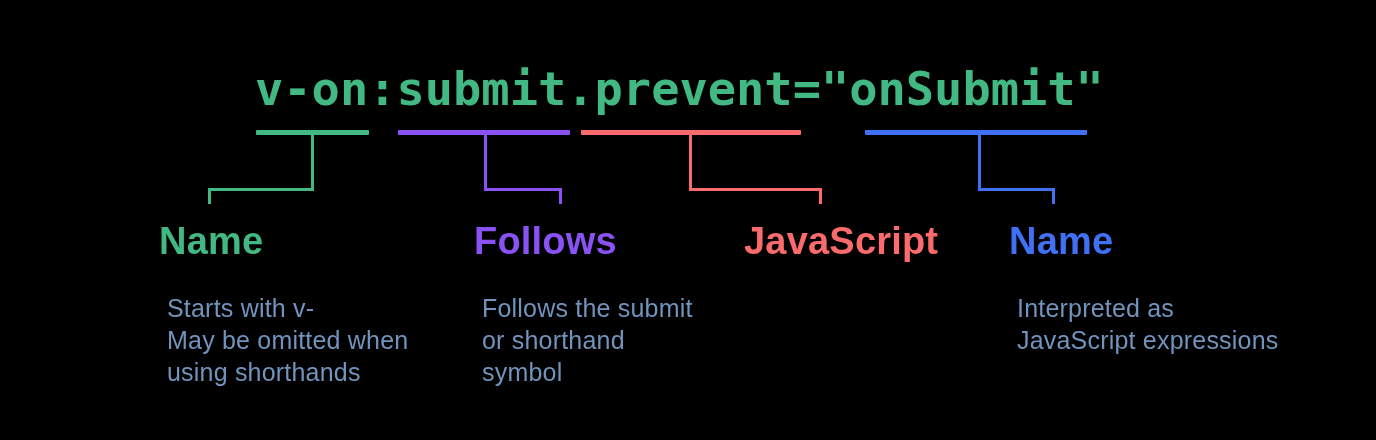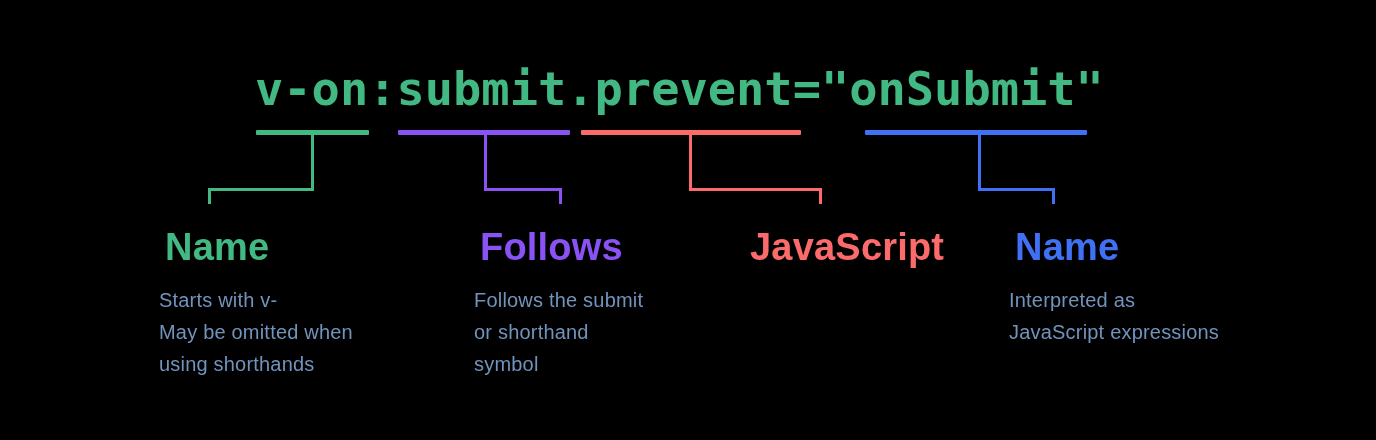--- a/index.html
+++ b/index.html
@@ -24,32 +24,32 @@
     letter-spacing: 0;
   }
   .section { position: absolute; inset: 0; pointer-events: none; }
   .underline { position: absolute; top: 130px; height: 5px; border-radius: 1px; background: var(--c); }
   .stem      { position: absolute; top: 135px; height: 56px; width: 3px; background: var(--c); }
   .elbow     { position: absolute; top: 188px; height: 3px; background: var(--c); }
   .drop      { position: absolute; top: 188px; height: 16px; width: 3px; background: var(--c); }
   .title {
     position: absolute;
     top: 218px;
-    margin: 10px;
+    margin: 4px;
     font-size: 38px;
     font-weight: 600;
     line-height: 1;
     color: var(--c);
     letter-spacing: 0.2px;
   }
   .desc {
     position: absolute;
     top: 280px;
-    margin: 4px;
-    font-size: 20px;
+    margin: 12px;
+    font-size: 25px;
     font-weight: 400;
     line-height: 32px;
     color: var(--c, #7193bc);
     white-space: pre-line;
     letter-spacing: 0.2px;
   }
   
   .sec-name .underline { left: 256px; width: 113px; }
   .sec-name .stem      { left: 311px; }
   .sec-name .elbow     { left: 208px; width: 106px; }

